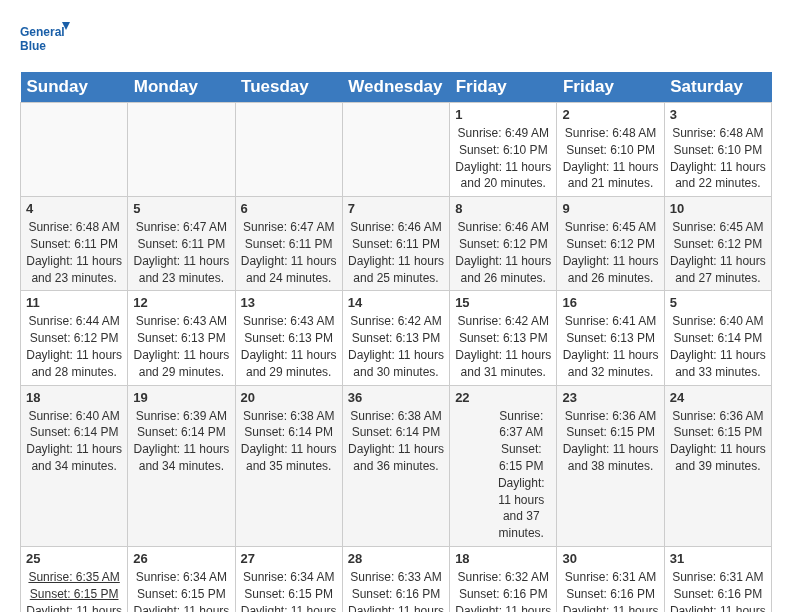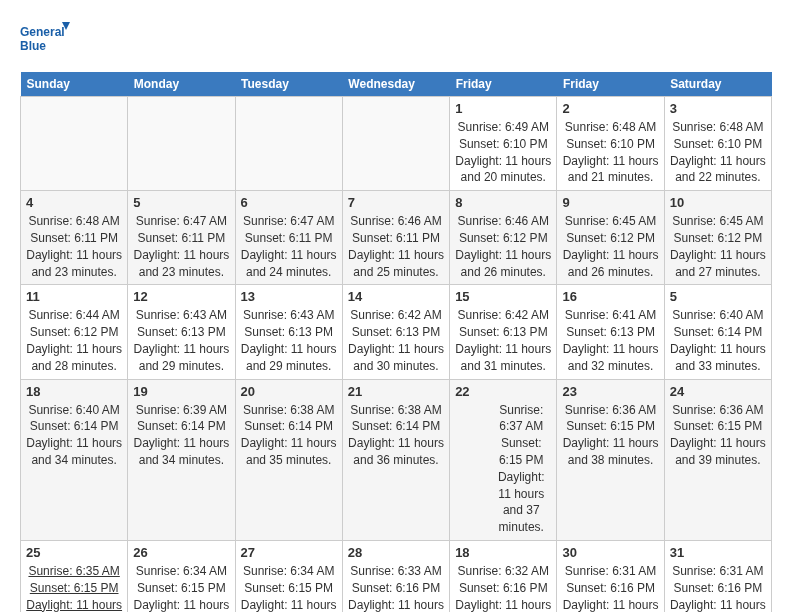--- a/index.html
+++ b/index.html
@@ -37,21 +37,21 @@
     table {
       width: 100%;
       border-collapse: collapse;
       font-size: 11px;
     }
     thead tr th {
       background: #3a7abf;
       color: #fff;
       text-align: left;
       padding: 5px 6px;
-      font-size: 12px;
+      font-size: 17px;
       font-weight: bold;
     }
     tbody tr td {
       border: 1px solid #ccc;
       vertical-align: top;
       padding: 4px 5px;
       height: 80px;
       width: calc(100% / 7);
       color: #333;
       background: #fff;
@@ -250,21 +250,21 @@
 and 34 minutes.</div>
         </td>
         <td>
           <span class="day-number">20</span>
           <div class="day-info" style="white-space: pre-line;">Sunrise: 6:38 AM
 Sunset: 6:14 PM
 Daylight: 11 hours
 and 35 minutes.</div>
         </td>
         <td>
-          <span class="day-number">21</span>
+          <span class="day-number">36</span>
           <div class="day-info" style="white-space: pre-line;">Sunrise: 6:38 AM
 Sunset: 6:14 PM
 Daylight: 11 hours
 and 36 minutes.</div>
         </td>
         <td>
           <span class="day-number">22</span>
           <div class="day-info" style="white-space: pre-line; margin-left: 36px;">Sunrise: 6:37 AM
 Sunset: 6:15 PM
 Daylight: 11 hours

